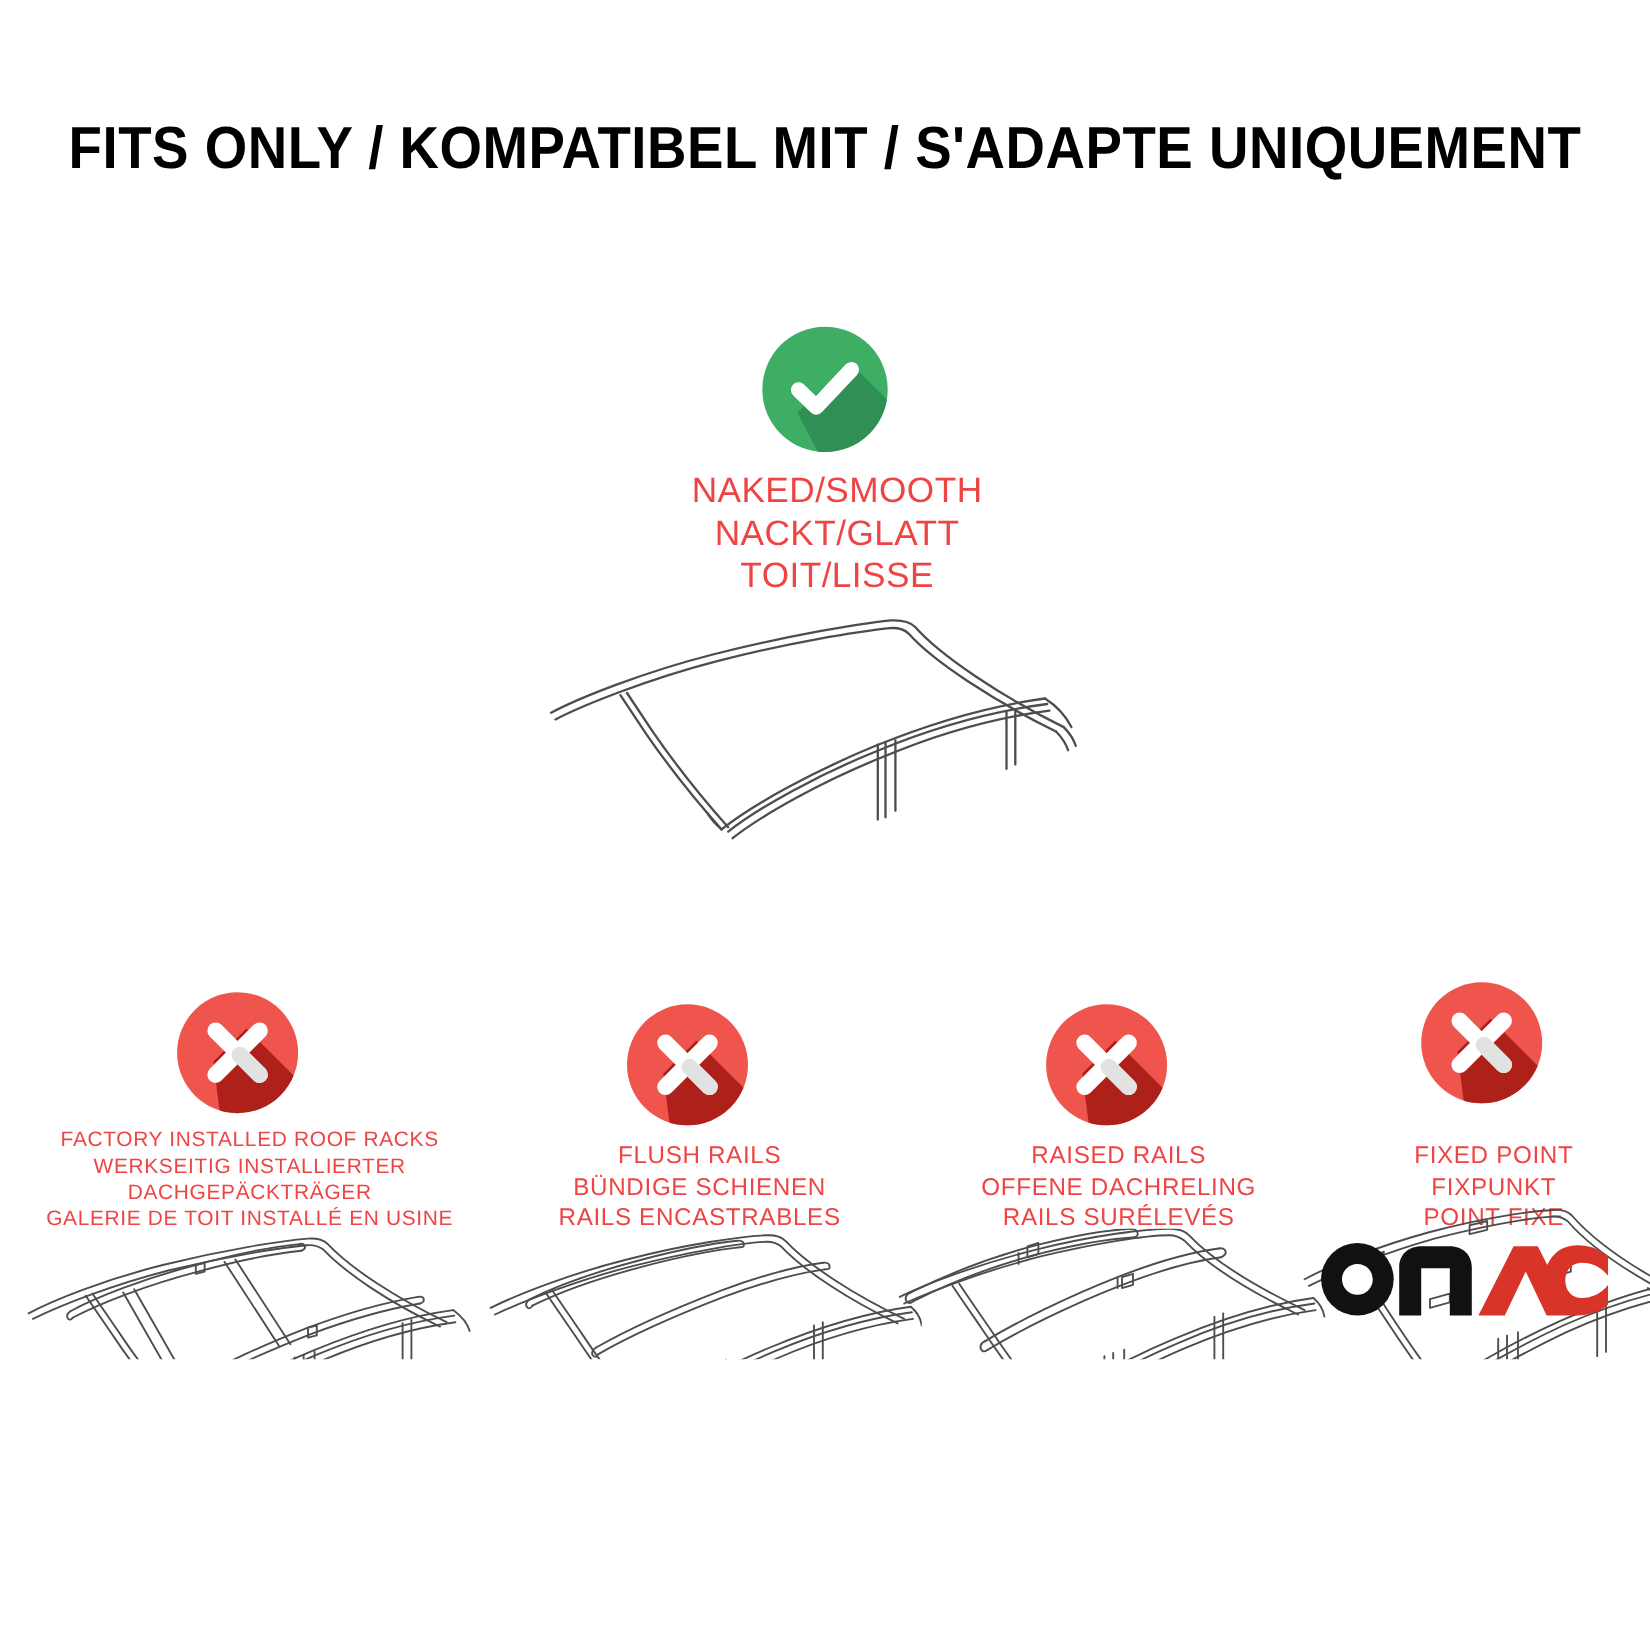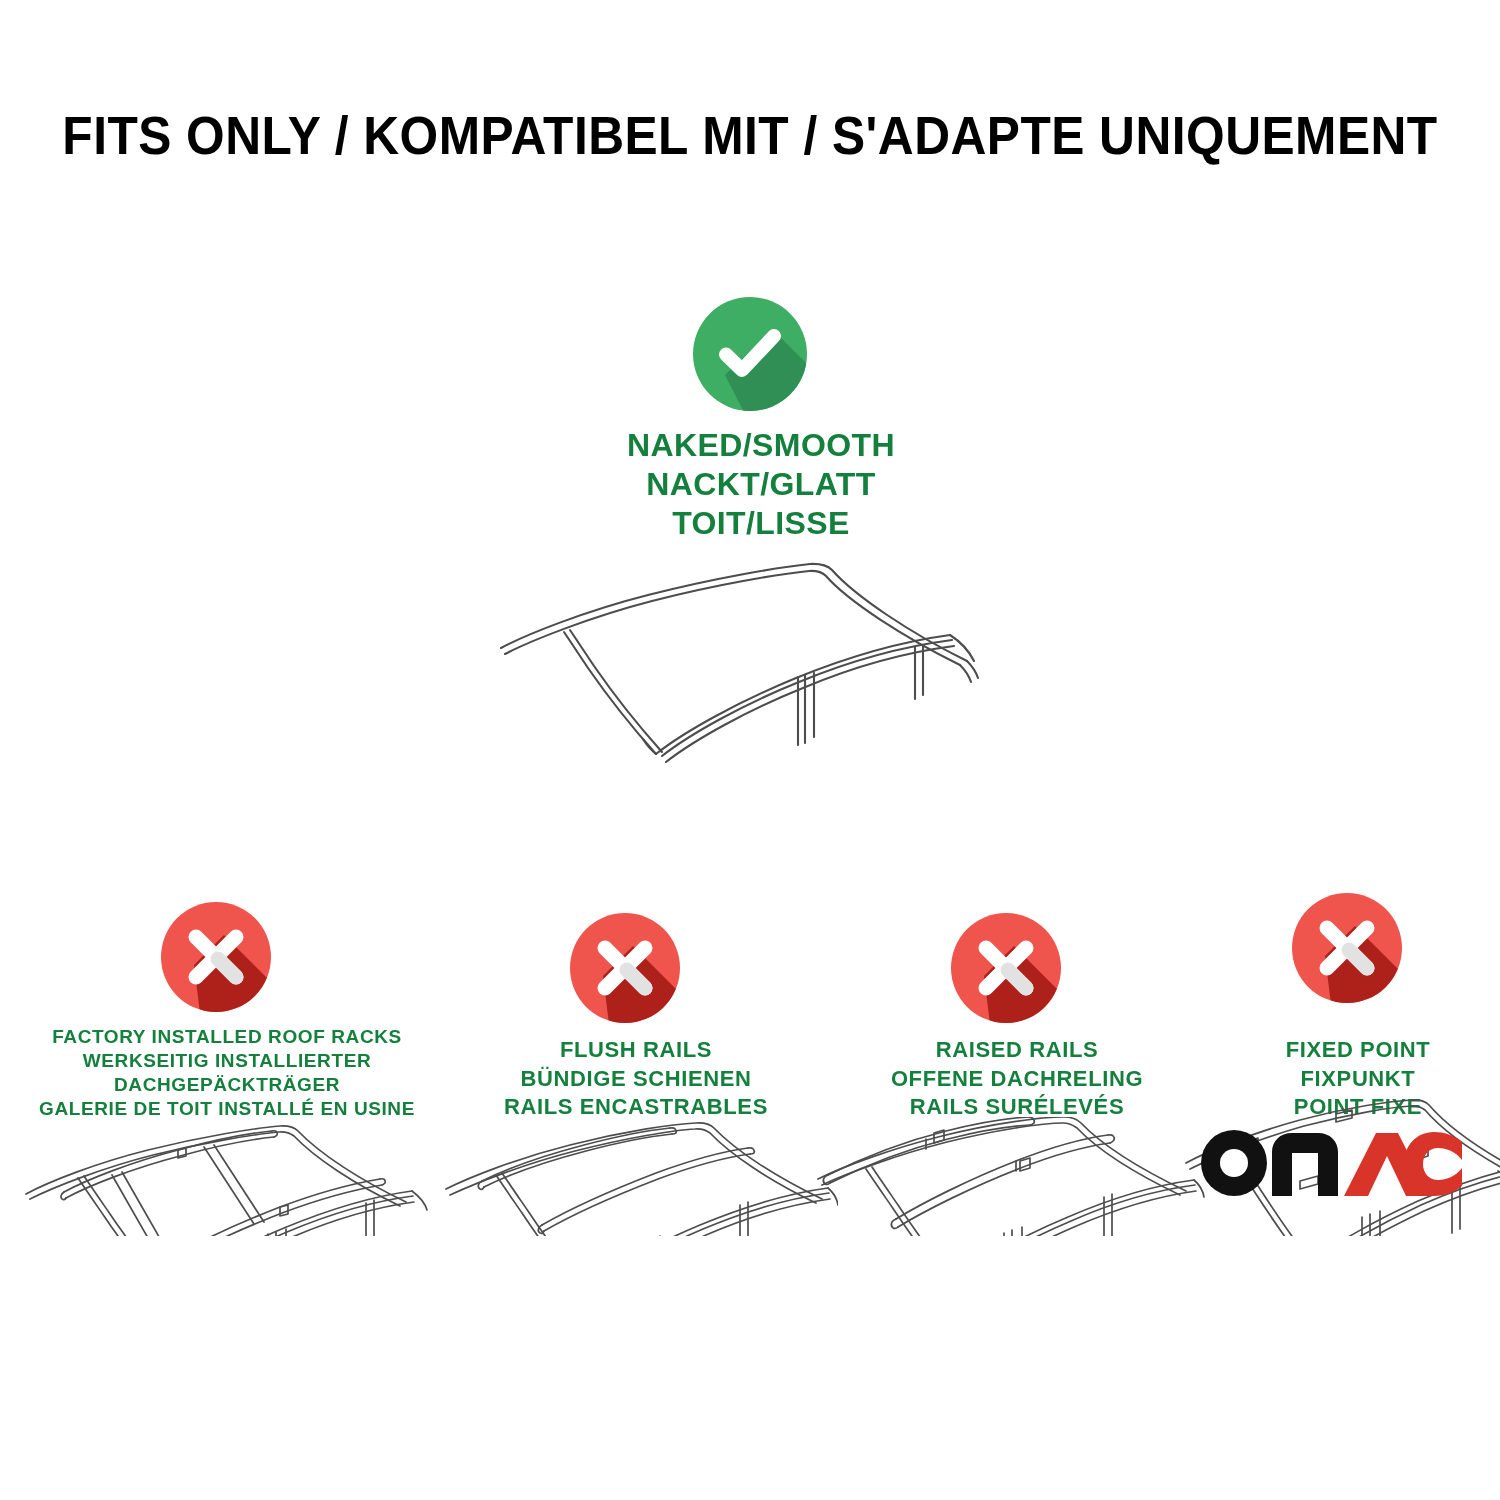--- a/index.html
+++ b/index.html
@@ -32,22 +32,22 @@
     letter-spacing: 0.5px;
     color: #000000;
     white-space: nowrap;
     transform: scaleX(0.92);
     transform-origin: center top;
   }
 
   
   .cat-label {
     font-family: "Liberation Sans", sans-serif;
-    font-weight: 700;
-    color: #15803d;
+    font-weight: 400;
+    color: #ef4444;
     text-align: center;
     letter-spacing: 0.6px;
     line-height: 1.20;
     white-space: pre-line;
     margin-left: 22px;
   }
 
   
   #hero {
     position: absolute;

